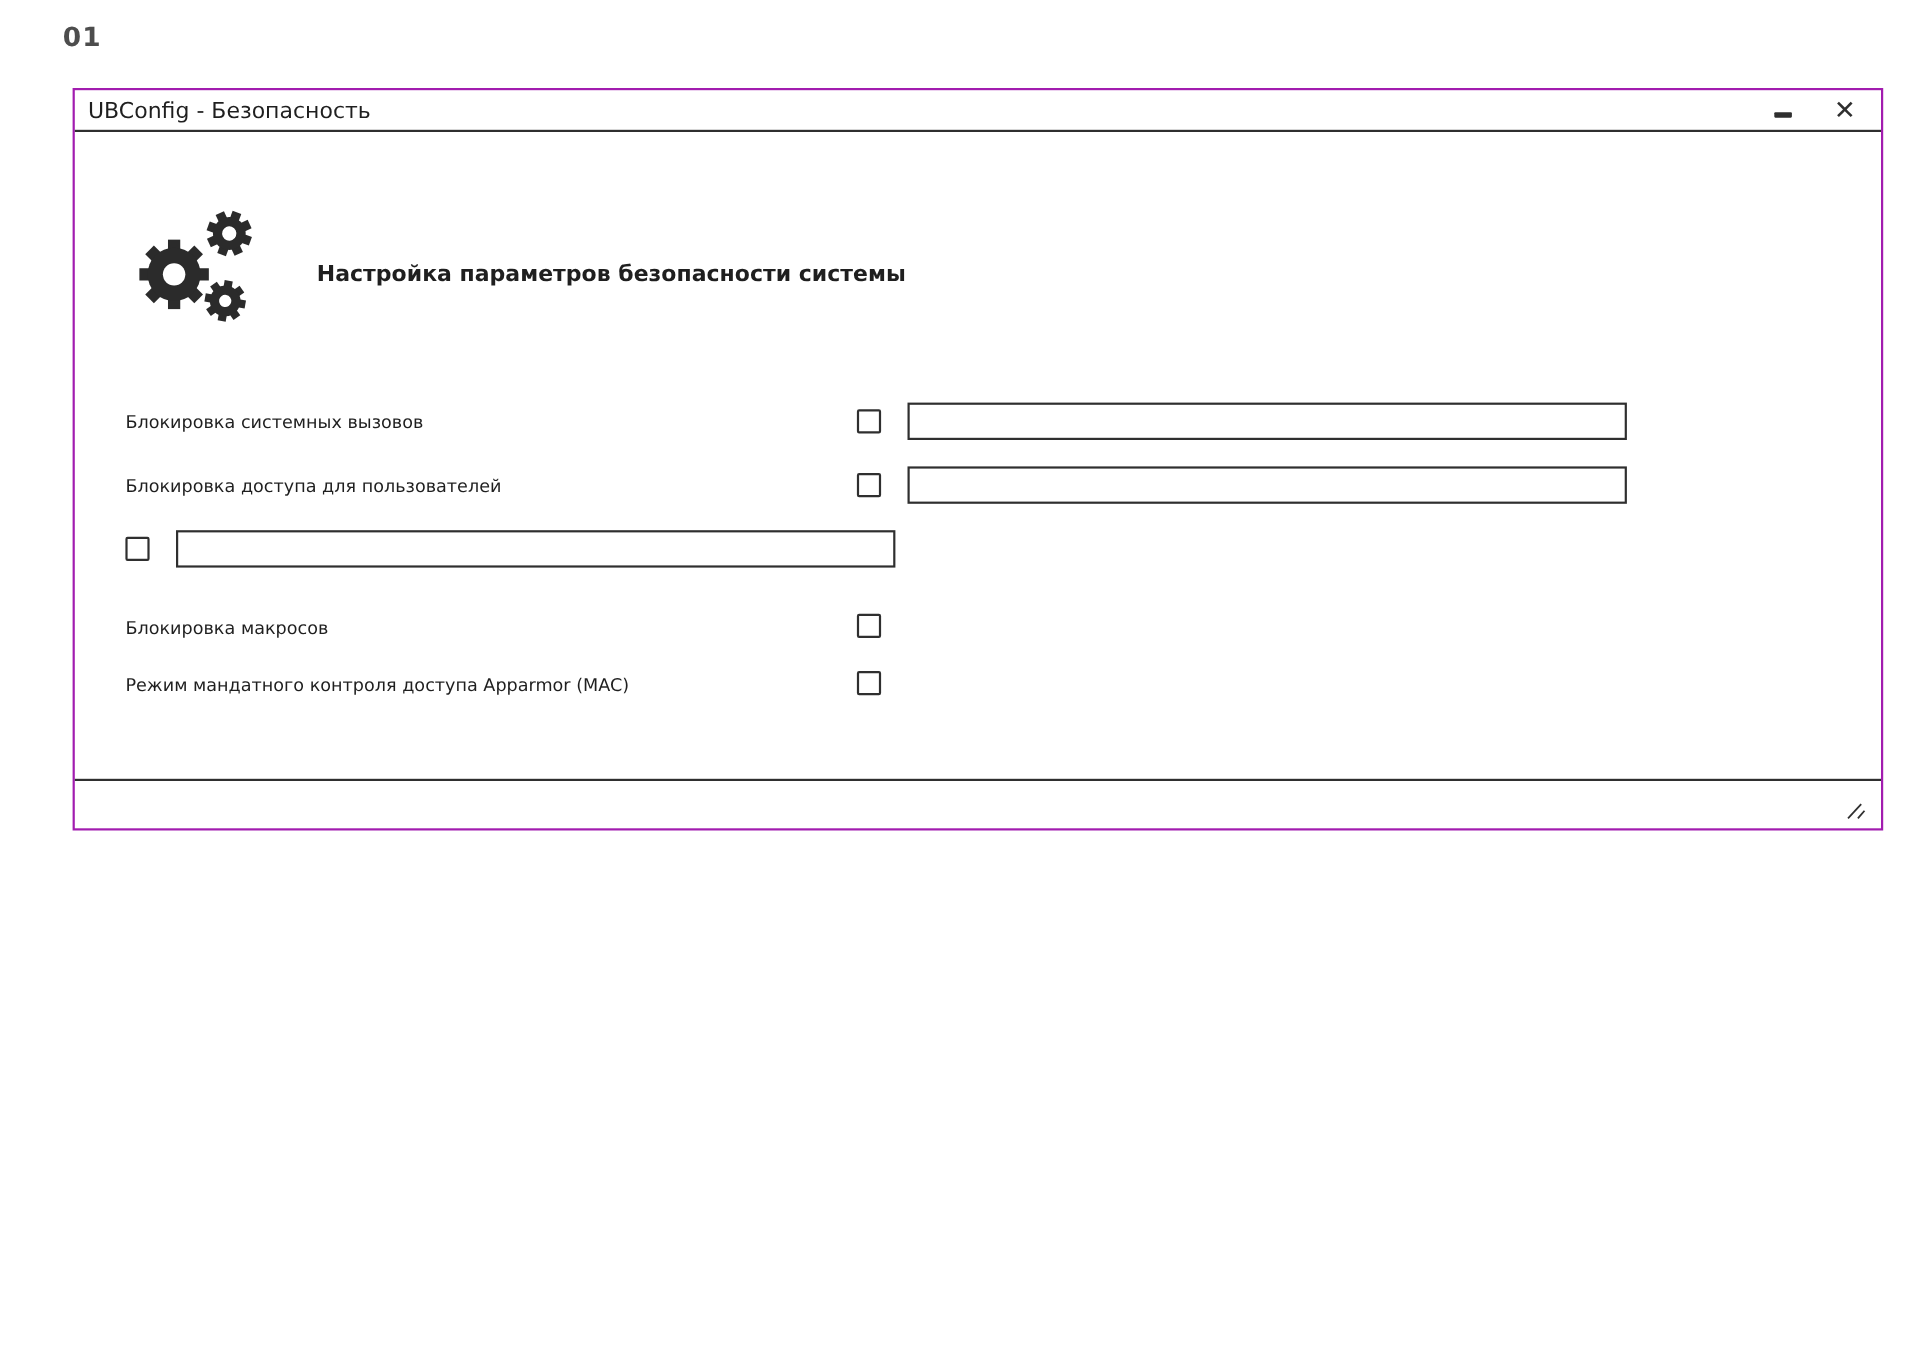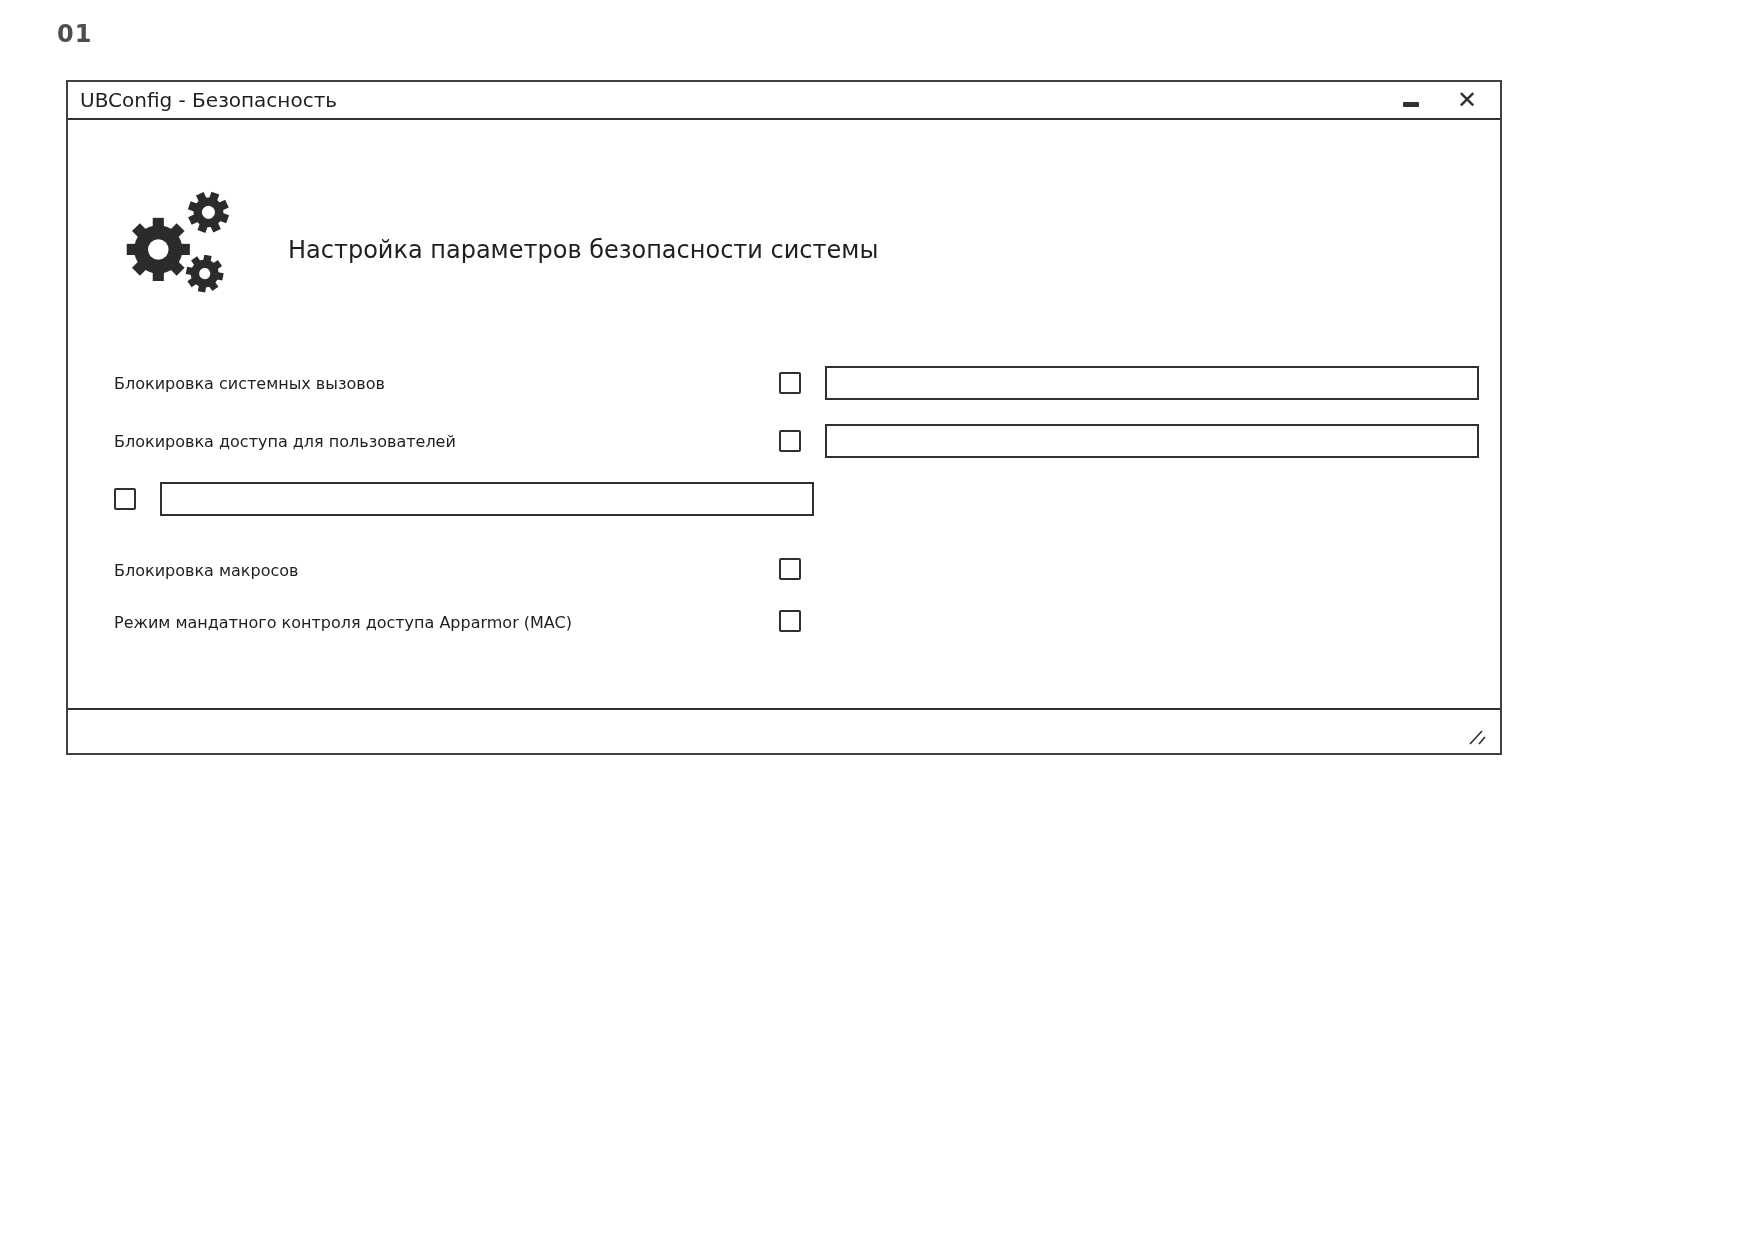--- a/index.html
+++ b/index.html
@@ -11,22 +11,22 @@
     overflow: hidden;
   }
   .page-label {
     position: absolute; left: 33px; top: 20px;
     font-size: 24px; font-weight: bold; color: #4d4d4d;
     letter-spacing: 1px;
     margin-left: 24px;
   }
   .window {
     position: absolute; left: 66px; top: 80px;
-    width: 1436px; height: 675px;
-    border: 2px solid #404040;
+    width: 1646px; height: 675px;
+    border: 2px solid #a21caf;
     background: #ffffff;
   }
   .titlebar {
     position: absolute; left: 0; right: 0; top: 0; height: 38px;
     border-bottom: 2px solid #2f2f2f;
     display: flex; align-items: center;
     padding: 0 18px 0 12px;
     font-size: 20px;
   }
   .titlebar-title { flex: 1 1 auto; white-space: nowrap; }
@@ -42,21 +42,22 @@
   .win-btn.minimize { margin-right: 26px; }
   .content {
     position: absolute; left: 0; right: 0; top: 40px; bottom: 47px;
   }
   .app-icon {
     position: absolute; left: 42px; top: 64px;
     width: 130px; height: 112px;
   }
   .heading {
     position: absolute; left: 220px; top: 114px;
-    font-size: 24px;
+    font-size: 20px;
+    font-weight: bold;
   }
   .rows {
     position: absolute; left: 46px; top: 232px; right: 24px;
   }
   .row {
     display: flex; align-items: center;
     height: 58px;
   }
   .row.short { height: 52px; align-items: flex-end; }
   .row-label {

